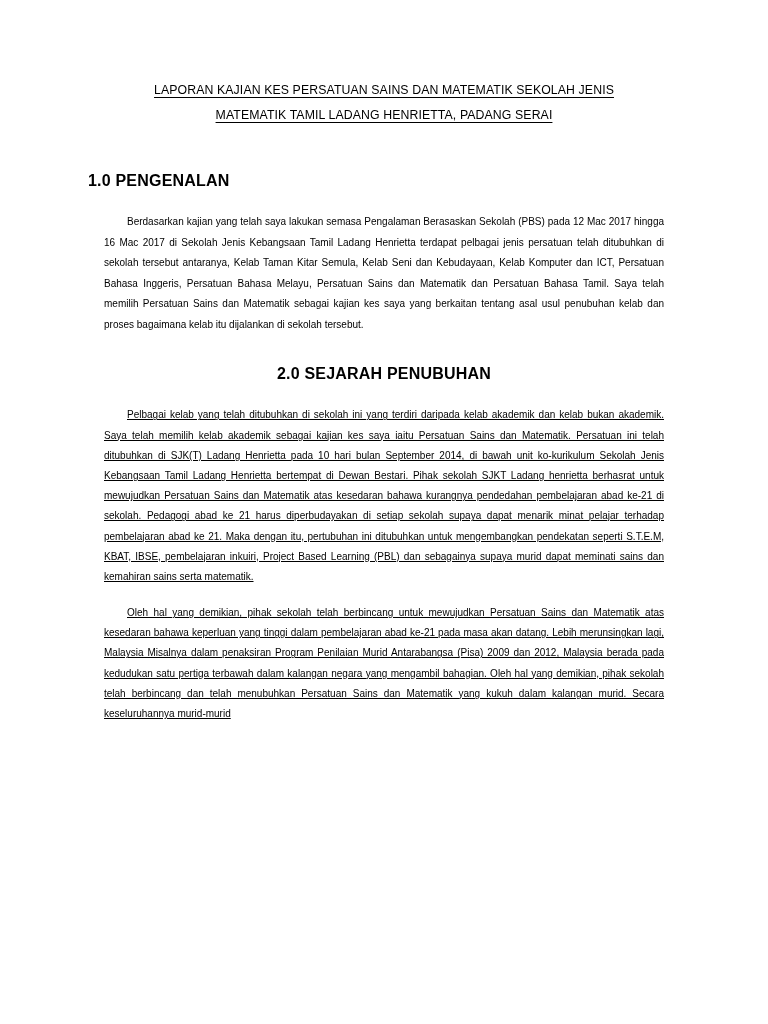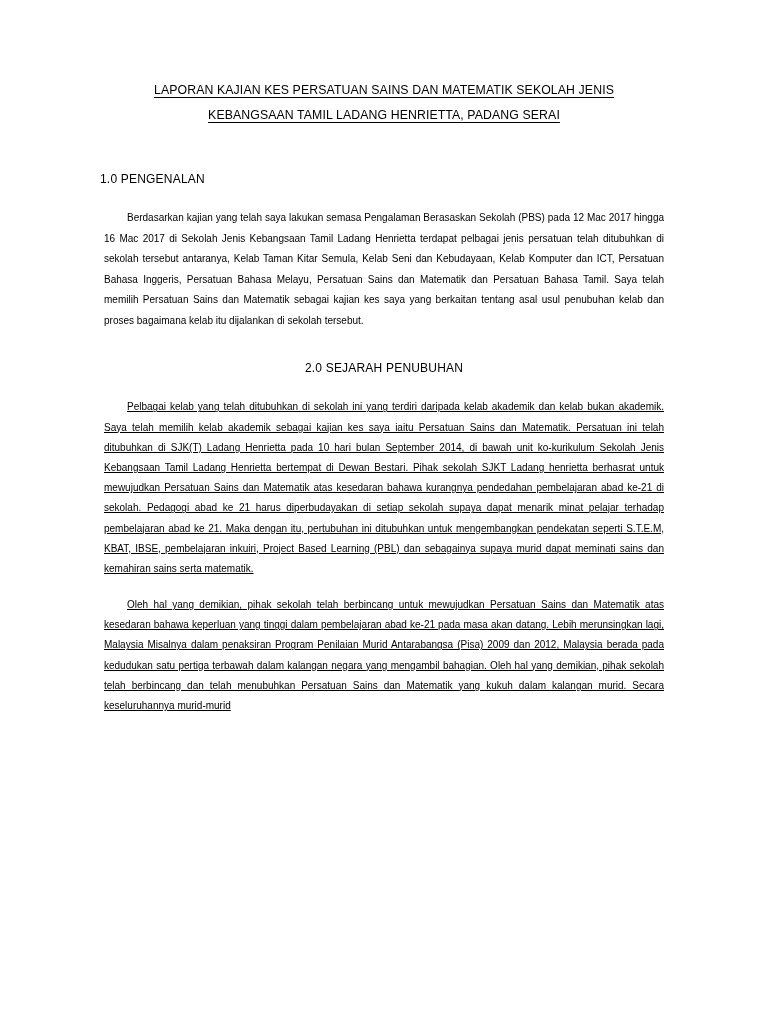--- a/index.html
+++ b/index.html
@@ -28,23 +28,23 @@
     line-height: 2.05;
     letter-spacing: 0.1px;
     margin: 0 0 0 0;
     padding: 0 4px;
   }
   .doc-title span {
     text-decoration: underline;
     text-underline-offset: 2.5px;
   }
   .heading {
-    font-size: 12px;
-    font-weight: normal;
-    margin: 12px;
+    font-size: 16px;
+    font-weight: bold;
+    margin: 0;
     padding: 0;
     letter-spacing: 0.2px;
   }
   .h-gap-1 { margin-top: 44px; }
   .h-gap-2 { margin-top: 30px; text-align: center; }
   .para {
     font-size: 10px;
     line-height: 2.05;
     text-align: justify;
     text-justify: inter-word;
@@ -56,21 +56,21 @@
   .indent { text-indent: 23px; }
   .tight { line-height: 2.02; text-decoration: underline; }
 </style>
 </head>
 <body>
 
 <div class="page">
 
   <div class="doc-title">
     <span>LAPORAN KAJIAN KES PERSATUAN SAINS DAN MATEMATIK SEKOLAH JENIS</span><br>
-    <span>KEBANGSAAN TAMIL LADANG HENRIETTA, PADANG SERAI</span>
+    <span>MATEMATIK TAMIL LADANG HENRIETTA, PADANG SERAI</span>
   </div>
 
   <h2 class="heading h-gap-1">1.0 PENGENALAN</h2>
 
   <p class="para first indent">Berdasarkan kajian yang telah saya lakukan semasa Pengalaman Berasaskan Sekolah (PBS) pada 12 Mac 2017 hingga 16 Mac 2017 di Sekolah Jenis Kebangsaan Tamil Ladang Henrietta terdapat pelbagai jenis persatuan telah ditubuhkan di sekolah tersebut antaranya, Kelab Taman Kitar Semula, Kelab Seni dan Kebudayaan, Kelab Komputer dan ICT, Persatuan Bahasa Inggeris, Persatuan Bahasa Melayu, Persatuan Sains dan Matematik dan Persatuan Bahasa Tamil. Saya telah memilih Persatuan Sains dan Matematik sebagai kajian kes saya yang berkaitan tentang asal usul penubuhan kelab dan proses bagaimana kelab itu dijalankan di sekolah tersebut.</p>
 
   <h2 class="heading h-gap-2">2.0 SEJARAH PENUBUHAN</h2>
 
   <p class="para second indent tight">Pelbagai kelab yang telah ditubuhkan di sekolah ini yang terdiri daripada kelab akademik dan kelab bukan akademik. Saya telah memilih kelab akademik sebagai kajian kes saya iaitu Persatuan Sains dan Matematik. Persatuan ini telah ditubuhkan di SJK(T) Ladang Henrietta pada 10 hari bulan September 2014, di bawah unit ko-kurikulum Sekolah Jenis Kebangsaan Tamil Ladang Henrietta bertempat di Dewan Bestari. Pihak sekolah SJKT Ladang henrietta berhasrat untuk mewujudkan Persatuan Sains dan Matematik atas kesedaran bahawa kurangnya pendedahan pembelajaran abad ke-21 di sekolah. Pedagogi abad ke 21 harus diperbudayakan di setiap sekolah supaya dapat menarik minat pelajar terhadap pembelajaran abad ke 21. Maka dengan itu, pertubuhan ini ditubuhkan untuk mengembangkan pendekatan seperti S.T.E.M, KBAT, IBSE, pembelajaran inkuiri, Project Based Learning (PBL) dan sebagainya supaya murid dapat meminati sains dan kemahiran sains serta matematik.</p>
 

